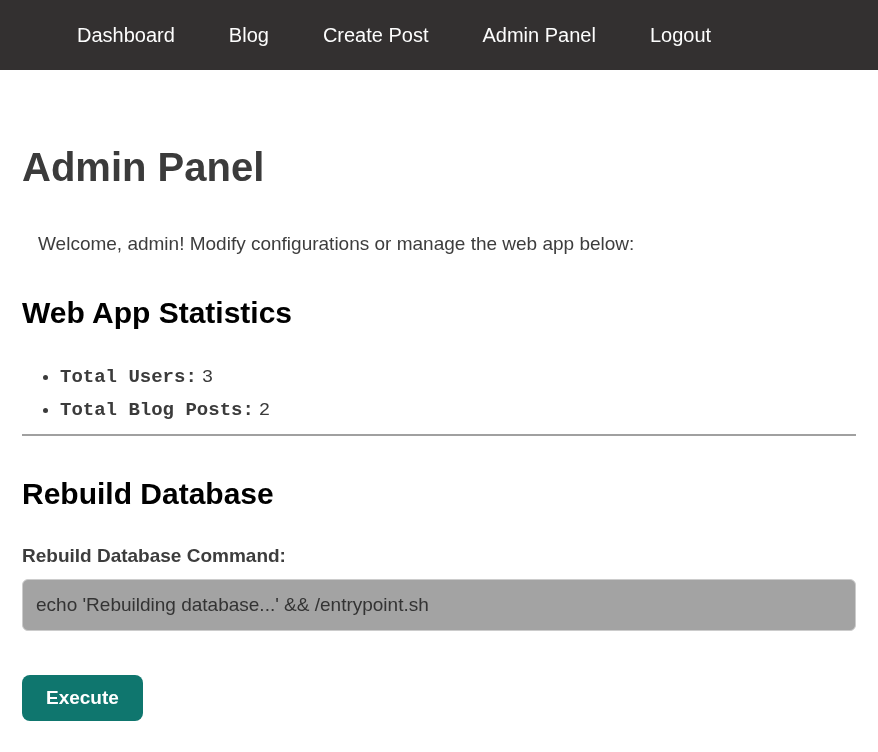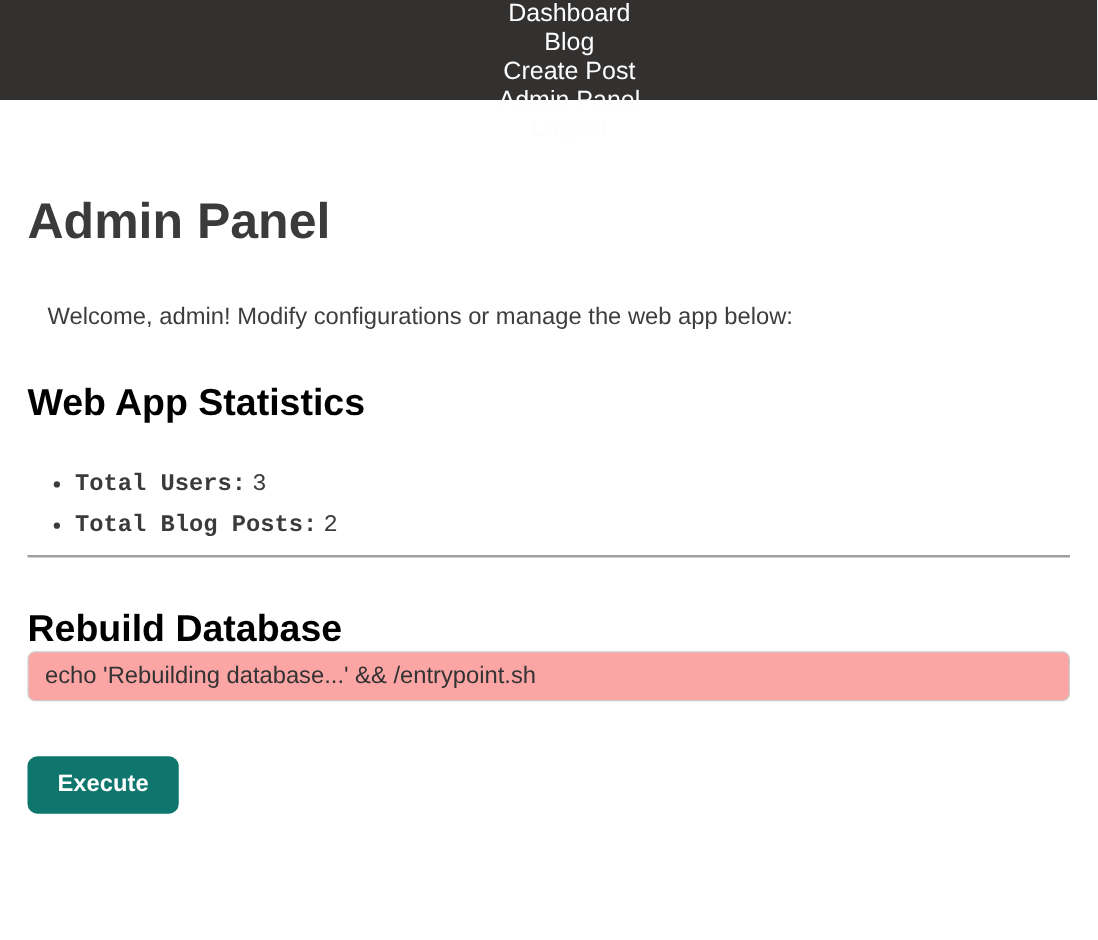--- a/index.html
+++ b/index.html
@@ -10,26 +10,25 @@
     color: #3b3b3b;
   }
   .page {
     width: 878px;
     min-height: 752px;
     background: #ffffff;
     overflow: hidden;
   }
   
   nav.topnav {
-    height: 80px;
+    height: 70px;
     background: #333030;
     display: flex;
     align-items: center;
-    padding-left: 33px;
-    flex-direction: column;
+    padding-left: 50px;
   }
   nav.topnav a {
     color: #fdfdfd;
     text-decoration: none;
     font-size: 20px;
     padding: 0 27px;
     white-space: nowrap;
   }
   
   .container {
@@ -76,28 +75,28 @@
     font-size: 19px;
     font-weight: bold;
     line-height: 22px;
     color: #3d3d3d;
     margin: 34px 0 12px 0;
   }
   input.command-input {
     display: block;
     width: 100%;
     box-sizing: border-box;
-    height: 40px;
+    height: 52px;
     font-size: 19px;
     font-family: "Liberation Sans", sans-serif;
     color: #333333;
     padding: 0 13px;
     border: 1px solid #cccccc;
     border-radius: 6px;
-    background: #fca5a5;
+    background: #a3a3a3;
     outline: none;
   }
   button.execute-btn {
     margin-top: 44px;
     background: #0f766e;
     color: #ffffff;
     font-family: "Liberation Sans", sans-serif;
     font-size: 19px;
     font-weight: bold;
     line-height: 22px;
@@ -134,20 +133,21 @@
       </li>
       <li>
         <strong>Total Blog Posts:</strong><span class="stat-value">2</span>
       </li>
     </ul>
 
     <hr class="divider">
 
     <h2 class="section-heading">Rebuild Database</h2>
 
+    <label class="field-label" for="command-input">Rebuild Database Command:</label>
 
     <input type="text" id="command-input" class="command-input" value="echo 'Rebuilding database...' &amp;&amp; /entrypoint.sh" style="">
 
     <button type="submit" class="execute-btn">Execute</button>
 
   </div>
 
 </div>
 
 </body></html>

